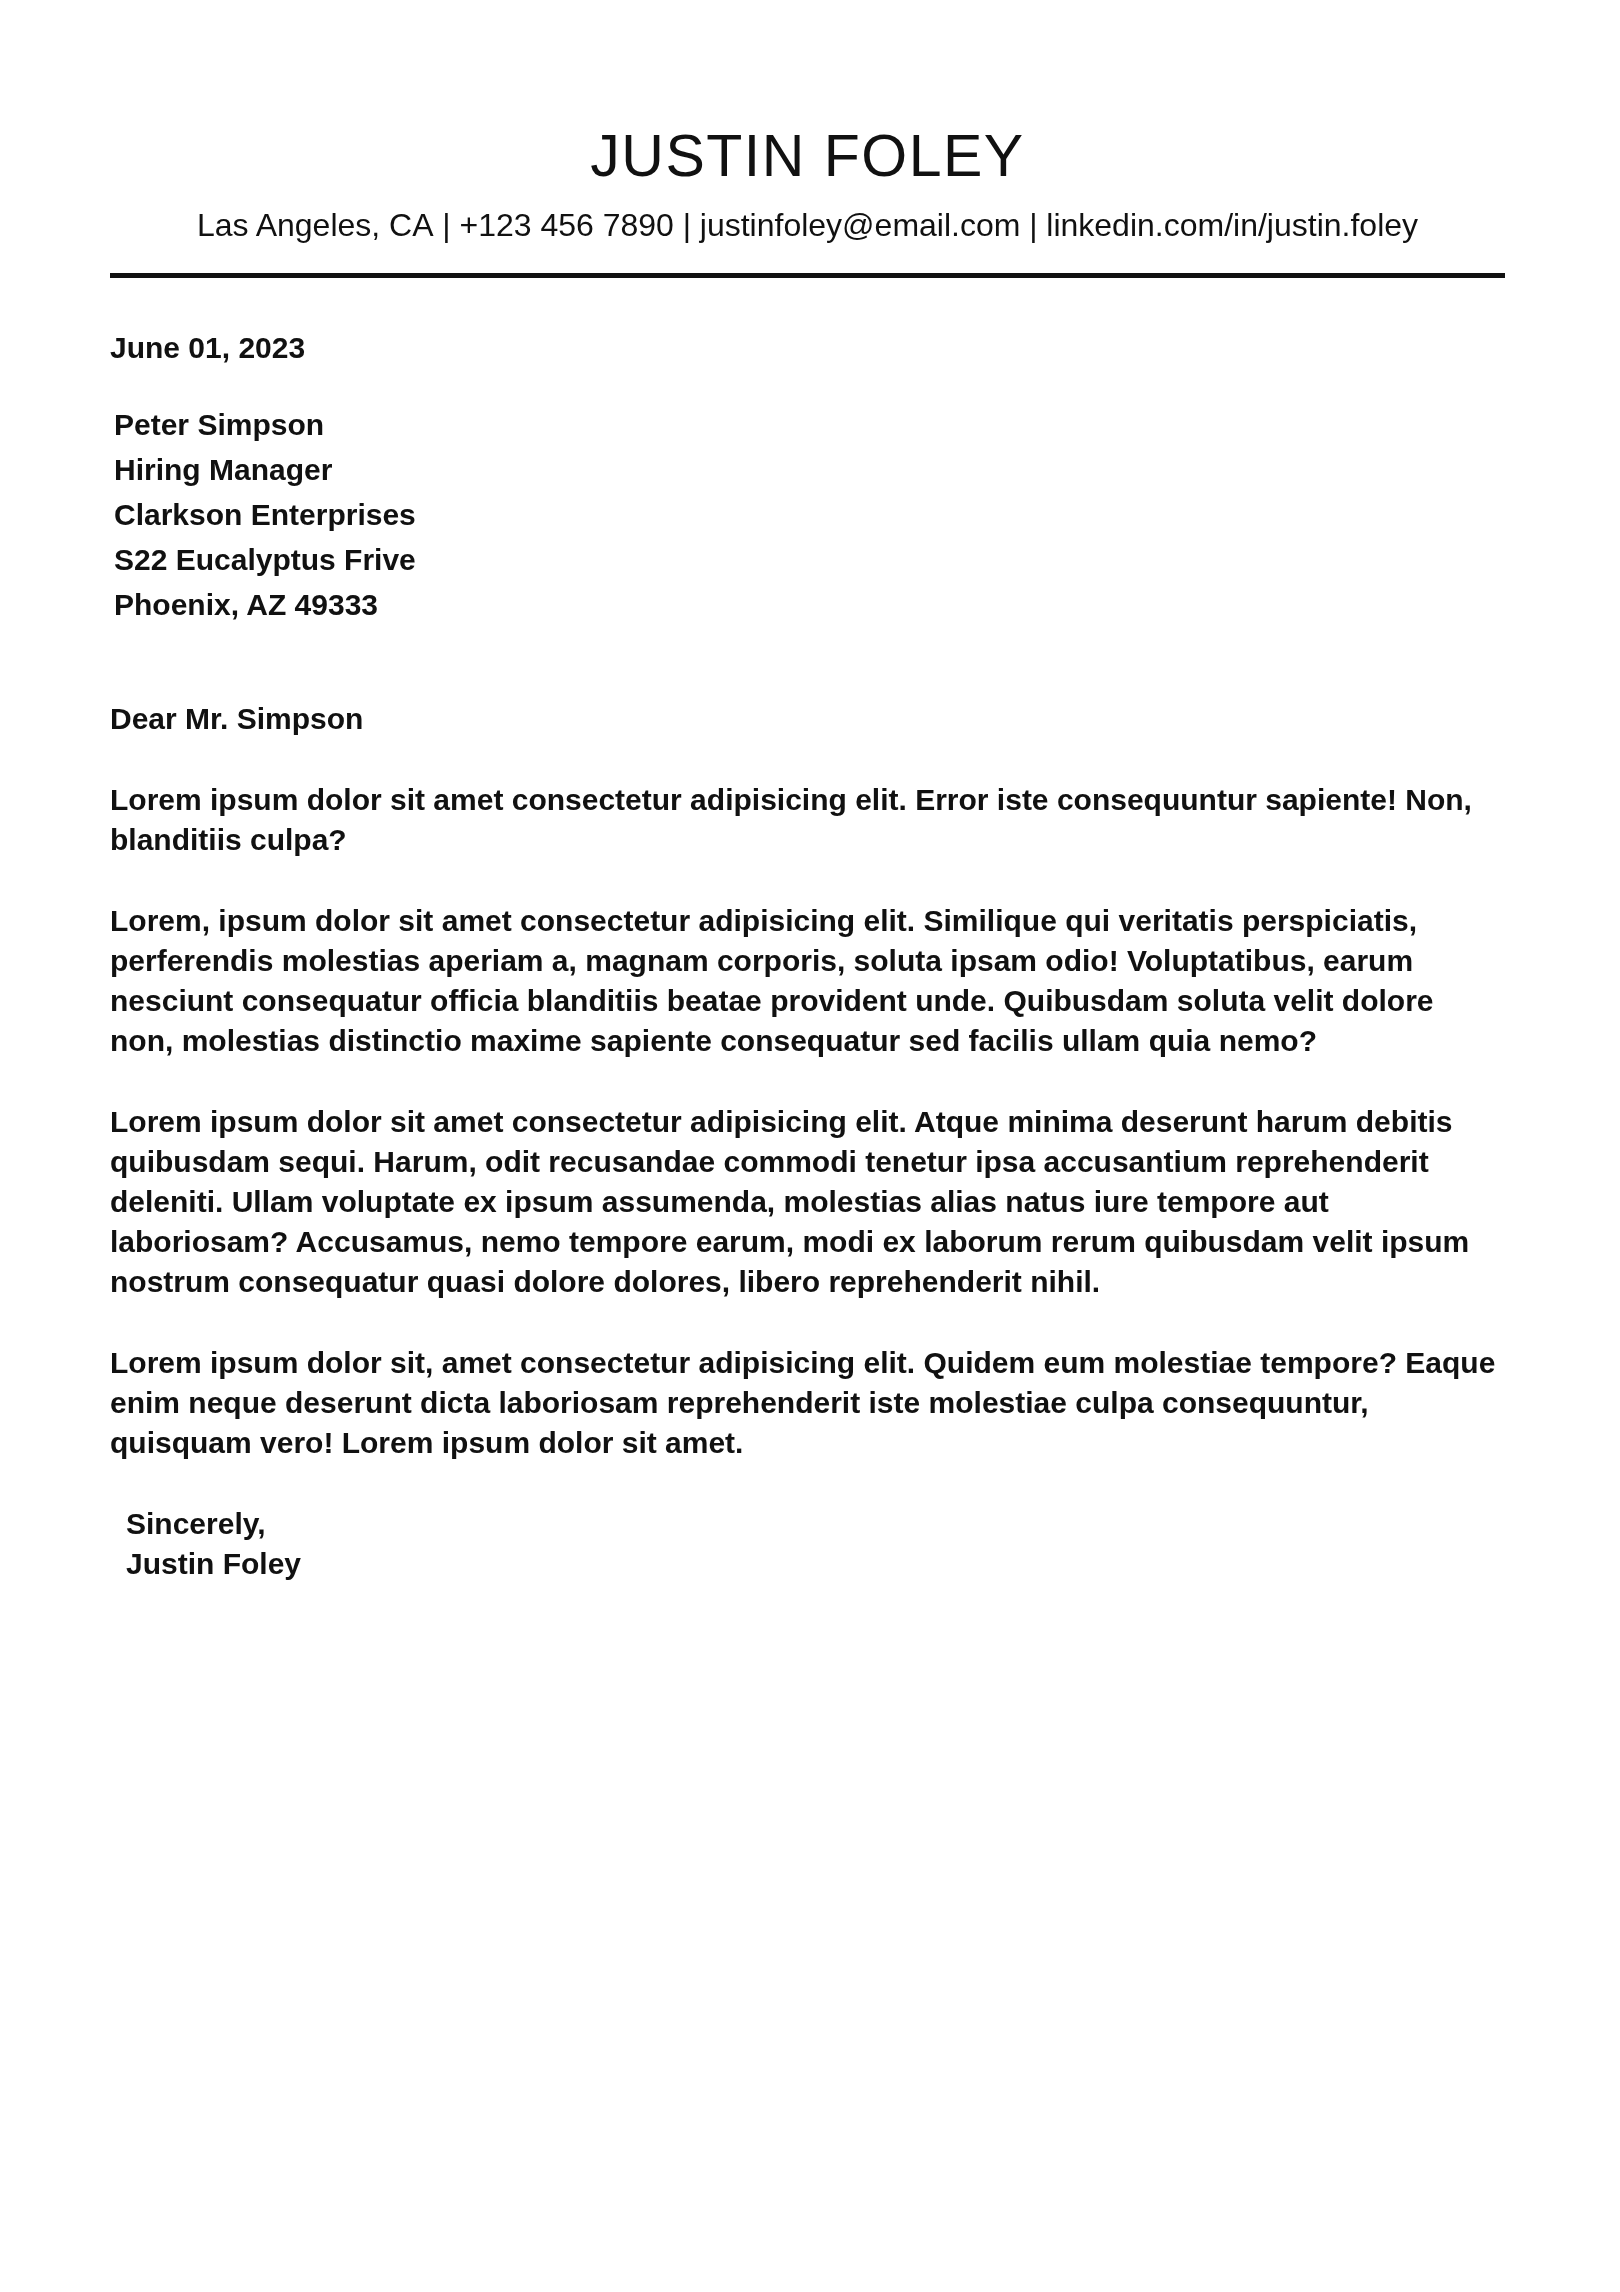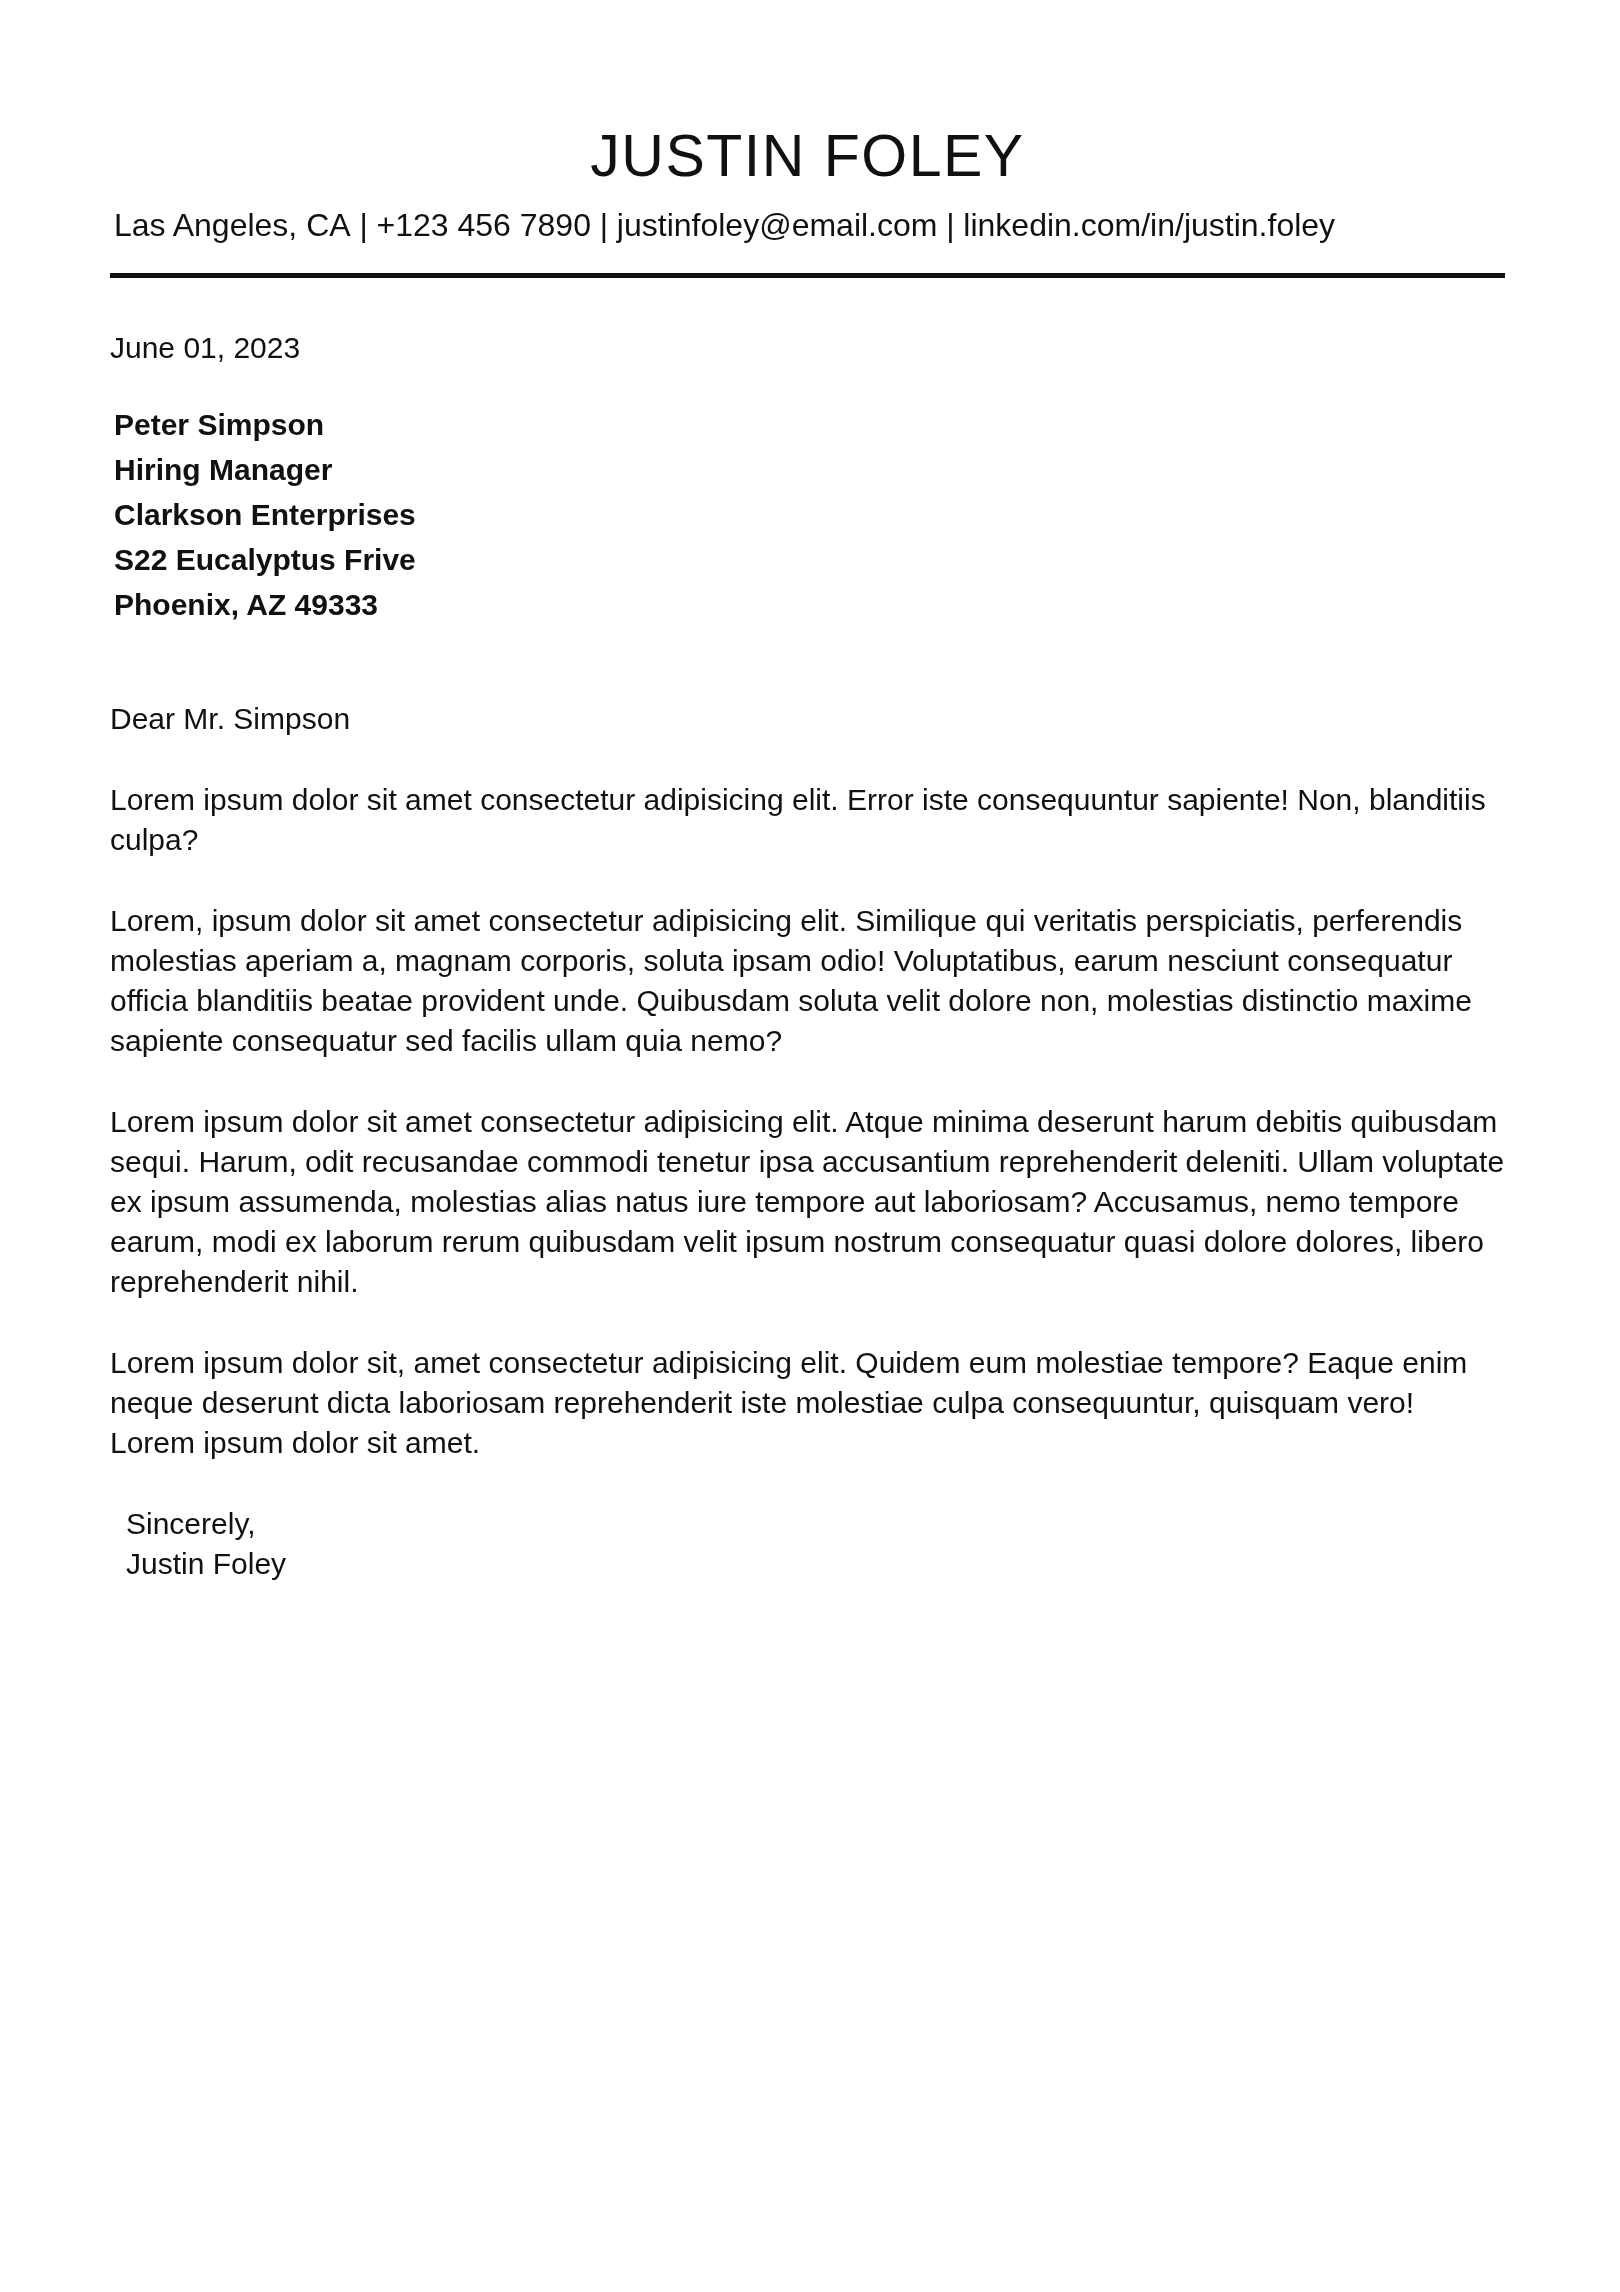--- a/index.html
+++ b/index.html
@@ -23,38 +23,38 @@
     line-height: 59px;
     font-weight: 400;
     letter-spacing: 1.5px;
     text-align: center;
     margin: 0 0 19.6px 0;
     white-space: nowrap;
   }
   .contact-line {
     font-size: 32px;
     line-height: 39px;
-    text-align: left;
+    text-align: center;
     white-space: nowrap;
-    margin: 4px;
+    margin: 16px;
   }
   .contact-line .sep {
     display: inline-block;
     margin: 0 8.8px;
   }
   .rule {
     height: 5.9px;
     background: #111111;
     margin: 28px 0 50px 0;
   }
   .letter-body p {
     font-size: 30px;
     line-height: 40px;
     margin: 0 0 41px 0;
-    font-weight: 400;
+    font-weight: 700;
   }
   p.date-line {
     margin-bottom: 36px;
   }
   .recipient-block {
     margin: 0 0 74px 0;
   }
   .recipient-block p {
     margin: 4px;
     line-height: 41px;

